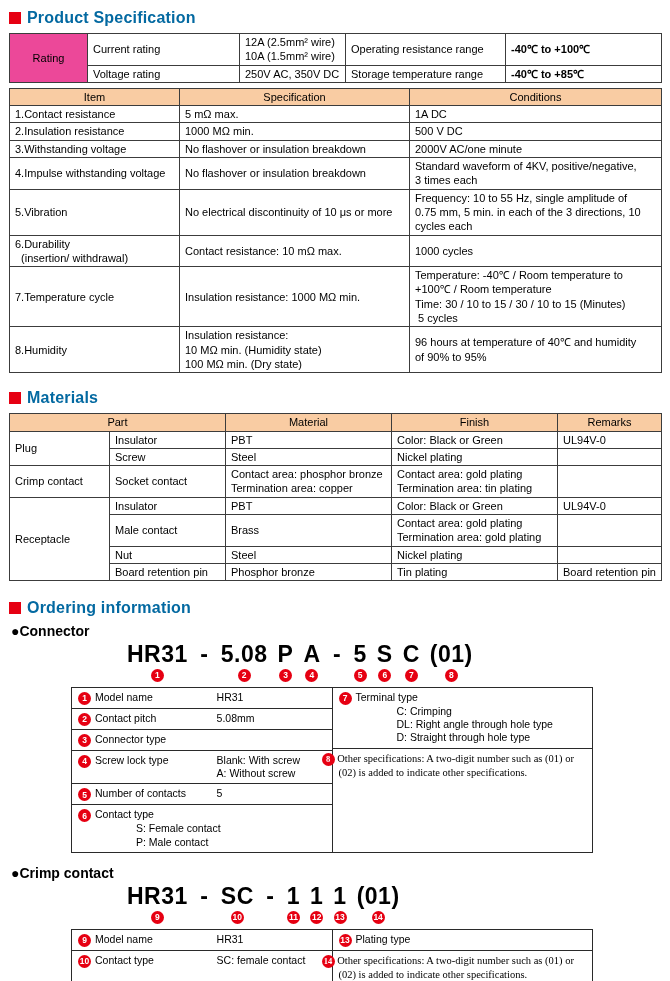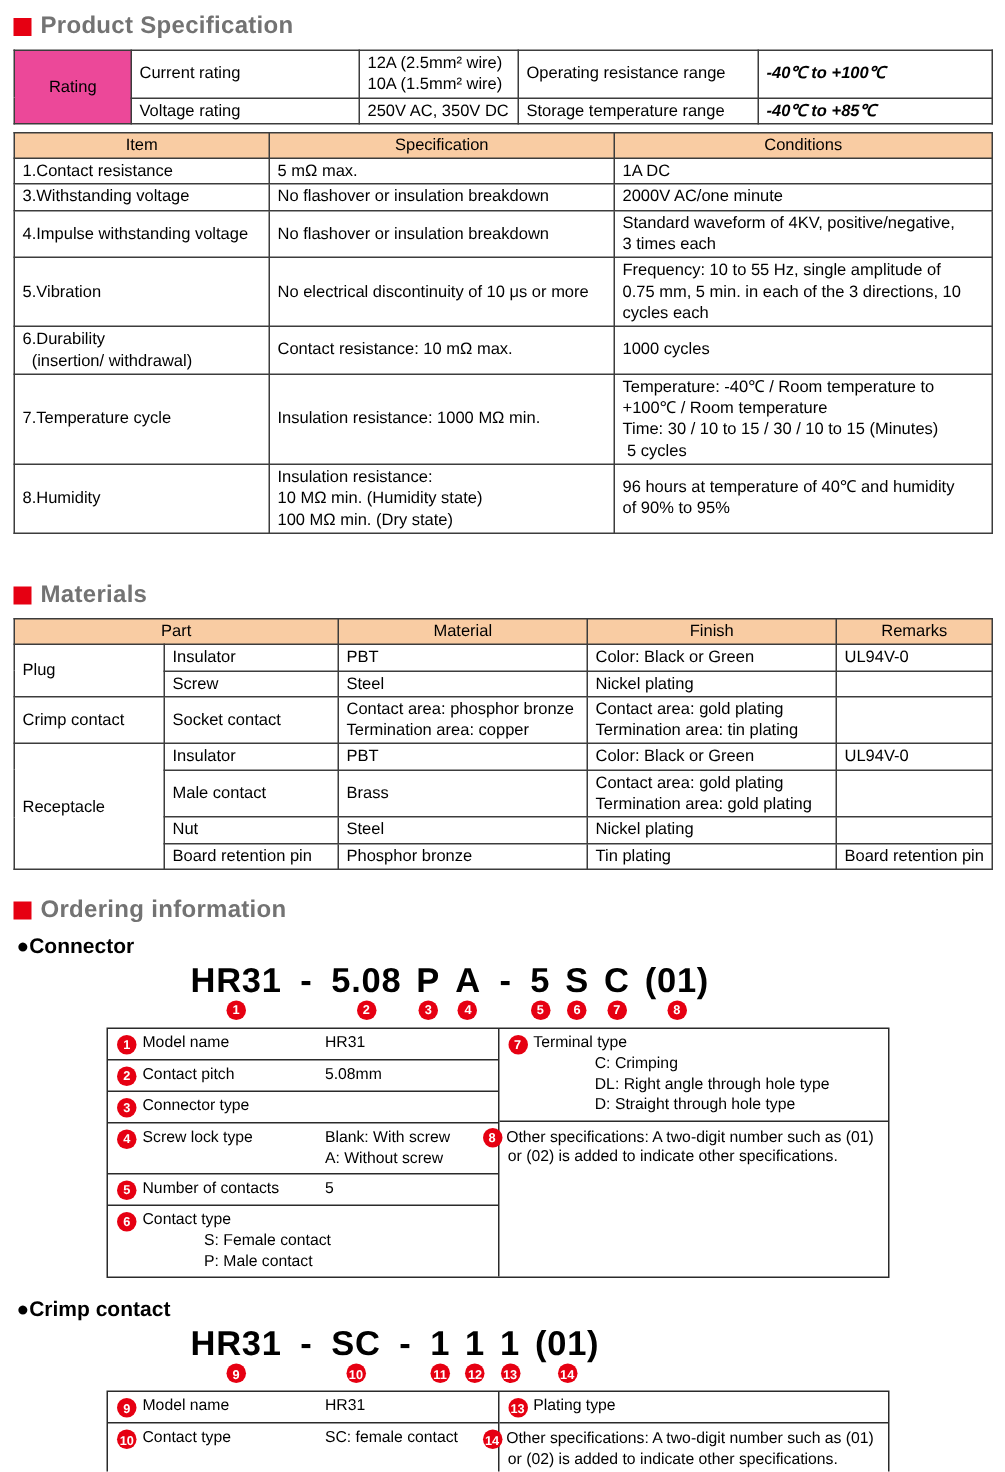--- a/index.html
+++ b/index.html
@@ -5,33 +5,33 @@
   html,body{margin:0;padding:0;}
   body{
     width:670px;height:981px;overflow:hidden;background:#ffffff;color:#000;
     font-family:"Liberation Sans",sans-serif;font-size:11px;
   }
   .page{padding:6px 9px 0 9px;}
 
   
   .section-title{display:flex;align-items:center;gap:6px;margin:3px 0 6px 0;}
   .red-square{width:12px;height:12px;background:#e60012;flex:0 0 auto;}
-  .title-text{color:#737373;font-weight:bold;font-size:16px;letter-spacing:.2px;text-align:center;}
+  .title-text{color:#0369a1;font-weight:bold;font-size:16px;letter-spacing:.2px;text-align:center;}
 
   
   table{border-collapse:collapse;width:100%;table-layout:fixed;}
   td,th{
     border:1px solid #3c3c3c;padding:1px 5px;vertical-align:middle;
     white-space:pre-line;line-height:1.3;word-wrap:break-word;
   }
   th{background:#f9cca3;text-align:center;font-weight:normal;}
   .hdr-bg{background:#ec4899;text-align:center;}
-  .bold{font-weight:bold;font-style:italic;}
+  .bold{font-weight:bold;}
   .rating-table{margin-bottom:5px;}
-  .spec-table{margin-bottom:32px;padding-left:48px;}
+  .spec-table{margin-bottom:16px;padding-left:48px;}
   .mat-table{margin-bottom:18px;}
 
   
   .sub-label{font-weight:bold;font-size:14px;margin:5px 0 3px 2px;}
   .code-row{display:flex;align-items:flex-start;margin:2px 0 5px 118px;}
   .token{display:flex;flex-direction:column;align-items:center;margin-right:10px;}
   .code-text{font-size:23px;font-weight:bold;line-height:1.1;letter-spacing:.5px;}
   .circle{
     display:inline-flex;align-items:center;justify-content:center;
     min-width:13px;height:13px;border-radius:50%;
@@ -49,21 +49,21 @@
   .ord-row{display:flex;gap:4px;padding:3px 6px;border-bottom:1px solid #2a2a2a;align-items:flex-start;}
   .ord-left .ord-row:last-child{border-bottom:none;flex:1;}
   .ord-row.block{display:block;}
   .row-line{display:flex;gap:4px;align-items:flex-start;}
   .ord-label{flex:1;}
   .ord-value{width:44%;white-space:pre-line;}
   .ord-value:empty{display:none;}
   .indent{white-space:pre-line;padding-left:58px;}
   .ord-block{padding:3px 6px;border-bottom:1px solid #2a2a2a;}
   .ord-right .ord-block:last-child{border-bottom:none;flex:1;}
-  .hang{text-indent:-17px;}
+  .hang{text-indent:-17px;font-family:Liberation Serif, serif;}
   .hang .circle{text-indent:0;}
 </style>
 </head>
 <body>
 
 <div class="page">
 
   <div class="section-title">
     <span class="red-square"></span>
     <span class="title-text">Product Specification</span>
@@ -106,20 +106,25 @@
       <th>Item</th>
       <th>Specification</th>
       <th>Conditions</th>
     </tr>
     <tr>
           <td>1.Contact resistance</td>
           <td>5 mΩ max.</td>
           <td>1A DC</td>
         </tr>
     <tr>
+          <td>2.Insulation resistance</td>
+          <td>1000 MΩ min.</td>
+          <td>500 V DC</td>
+        </tr>
+    <tr>
           <td>3.Withstanding voltage</td>
           <td>No flashover or insulation breakdown</td>
           <td>2000V AC/one minute</td>
         </tr>
     <tr>
           <td>4.Impulse withstanding voltage</td>
           <td>No flashover or insulation breakdown</td>
           <td>Standard waveform of 4KV, positive/negative,
 3 times each</td>
         </tr>

